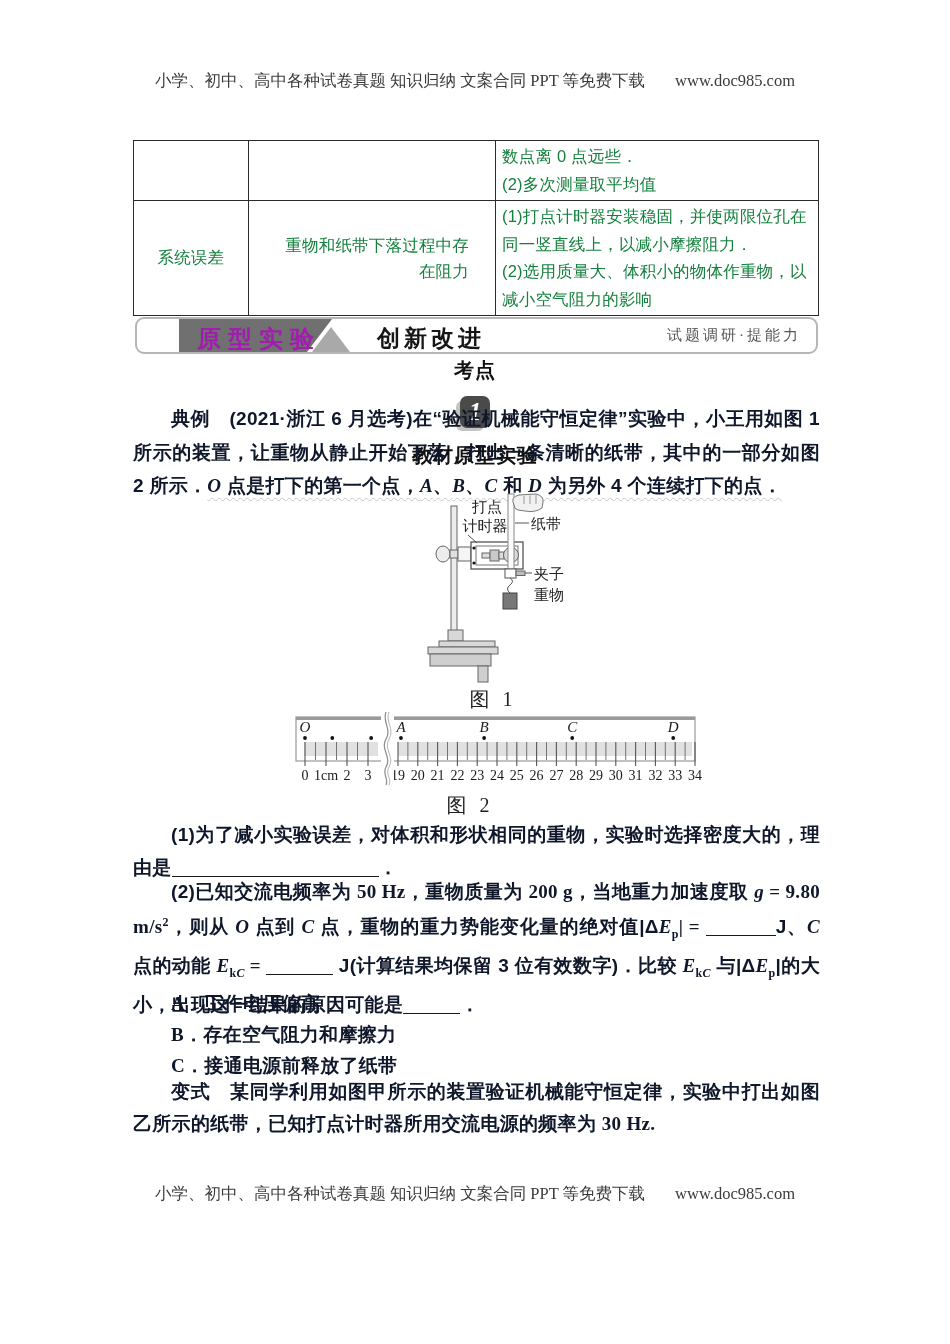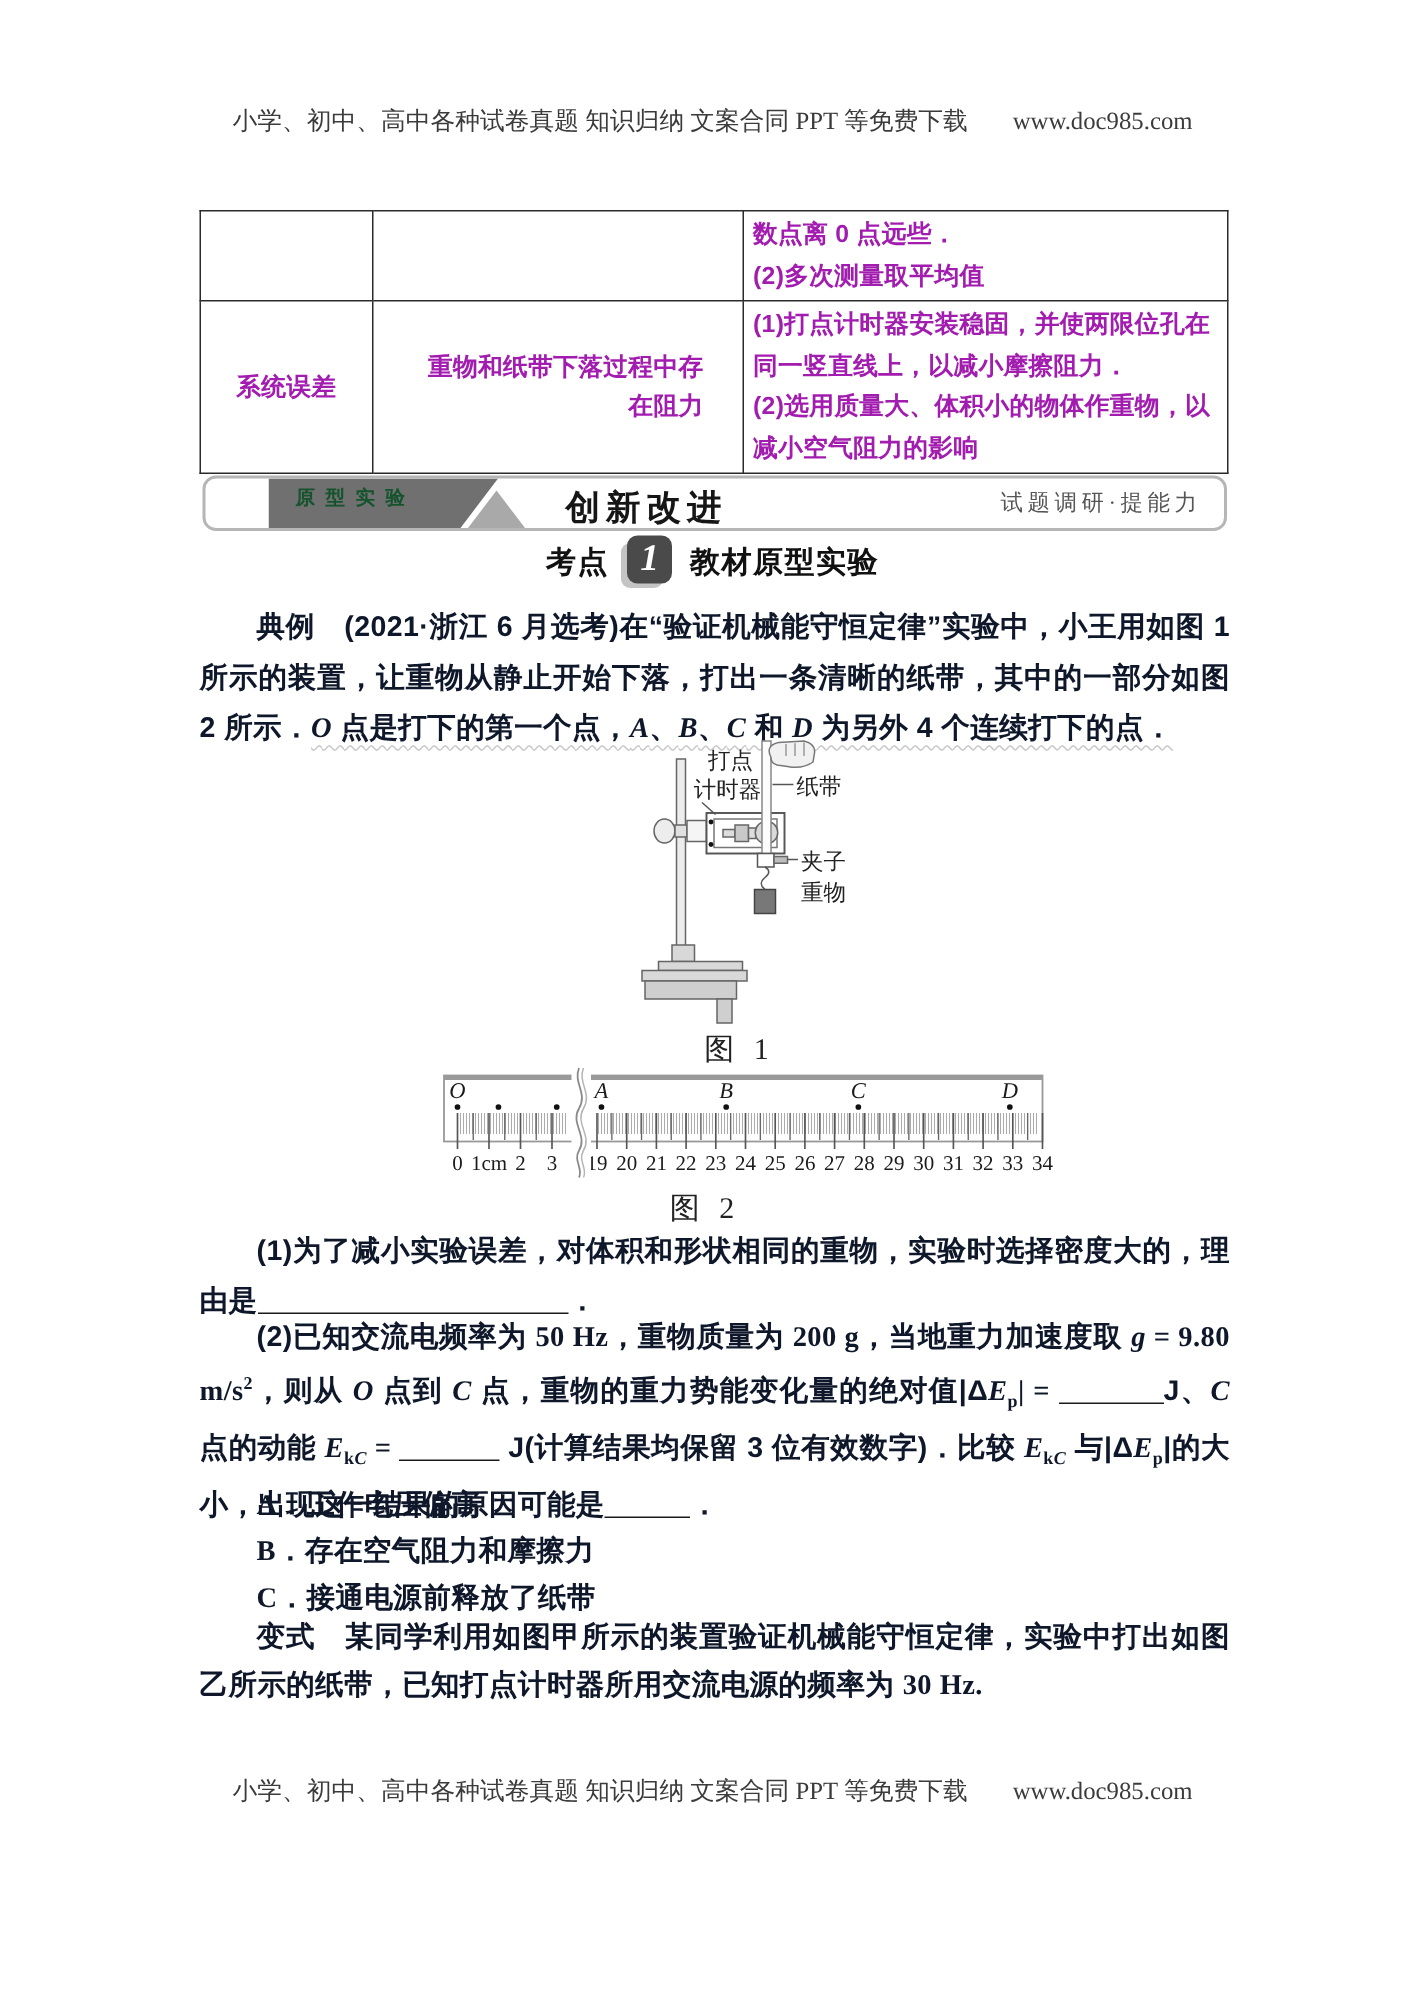--- a/index.html
+++ b/index.html
@@ -8,38 +8,38 @@
 
   
   .pgline{position:absolute;left:0;width:100%;text-align:center;
           font-family:"Liberation Serif",serif;font-size:16.5px;color:#3b3b3b;}
   .pgline .url{margin-left:30px;}
   #pgheader{top:70px;}
   #pgfooter{top:1183px;}
 
   
   table.errtable{position:absolute;left:133px;top:140px;width:686px;border-collapse:collapse;table-layout:fixed;}
-  table.errtable td{border:1.6px solid #2b2b2b;font-weight:700;font-size:16.5px;color:#a21caf;
+  table.errtable td{border:1.6px solid #2b2b2b;font-weight:400;font-size:16.5px;color:#15803d;
                     vertical-align:middle;letter-spacing:.2px;}
   td.c1{width:18%;text-align:center;}
   td.c2{width:32%;text-align:right;padding:0 26px;line-height:26px;}
   td.c3{width:50%;text-align:left;padding:2px 6px;line-height:27.5px;}
   tr.r1{height:60px;} tr.r2{height:112px;}
 
   
   .banner{position:absolute;left:135px;top:317px;width:683px;height:37px;box-sizing:border-box;
           border:2px solid #b6b6b6;border-radius:9px;}
   .banner svg{position:absolute;left:42px;top:0;}
-  .b-left{position:absolute;left:60px;top:4px;font-weight:700;font-size:13px;color:#14532d;letter-spacing:7px;}
+  .b-left{position:absolute;left:60px;top:4px;font-weight:700;font-size:24px;color:#a21caf;letter-spacing:7px;}
   .b-mid{position:absolute;left:240px;top:4px;font-weight:700;font-size:23px;color:#161616;letter-spacing:4px;}
   .b-right{position:absolute;right:15px;top:7px;font-family:"Liberation Serif",serif;
            font-size:15px;color:#555;letter-spacing:3px;}
 
   
-  .kd{position:absolute;left:0;top:357px;width:100%;display:flex;justify-content:center;align-items:center;gap:12px;}
+  .kd{position:absolute;left:0;top:357px;width:100%;display:flex;justify-content:center;align-items:center;gap:12px;flex-direction:column;}
   .kd-label,.kd-title{font-weight:700;font-size:20px;color:#111;letter-spacing:1px;}
   .kd-badge{width:30px;height:32px;background:#4a4a4a;color:#fff;border-radius:7px;
             font-family:"Liberation Serif",serif;font-style:italic;font-weight:700;font-size:25px;
             text-align:center;line-height:32px;box-shadow:-5px 4px 0 -1px #c4c4c4;margin-bottom:2px;}
 
   
   .para{position:absolute;left:133px;width:687px;font-weight:700;font-size:19px;color:#0f172a;
         text-align:justify;letter-spacing:.3px;}
   #ex{top:402px;line-height:33.5px;text-indent:38px;}
   #q1{top:818px;line-height:33px;text-indent:38px;}

